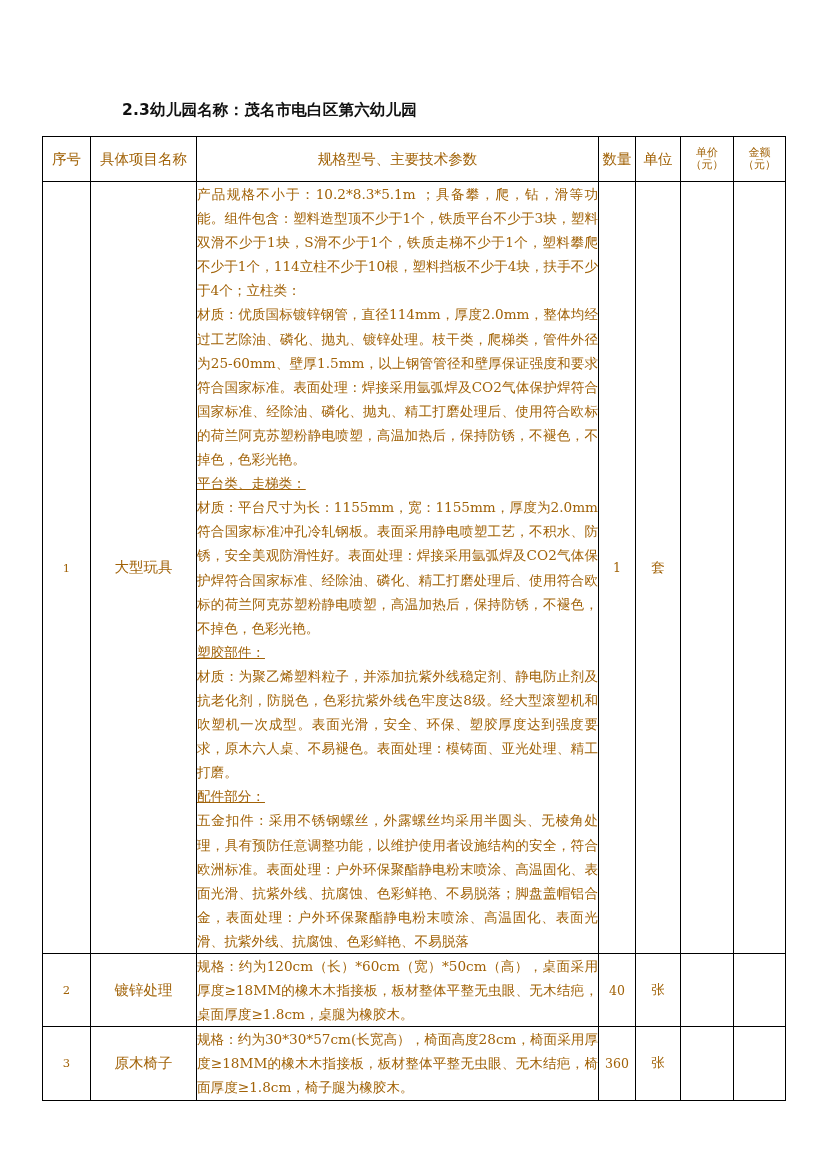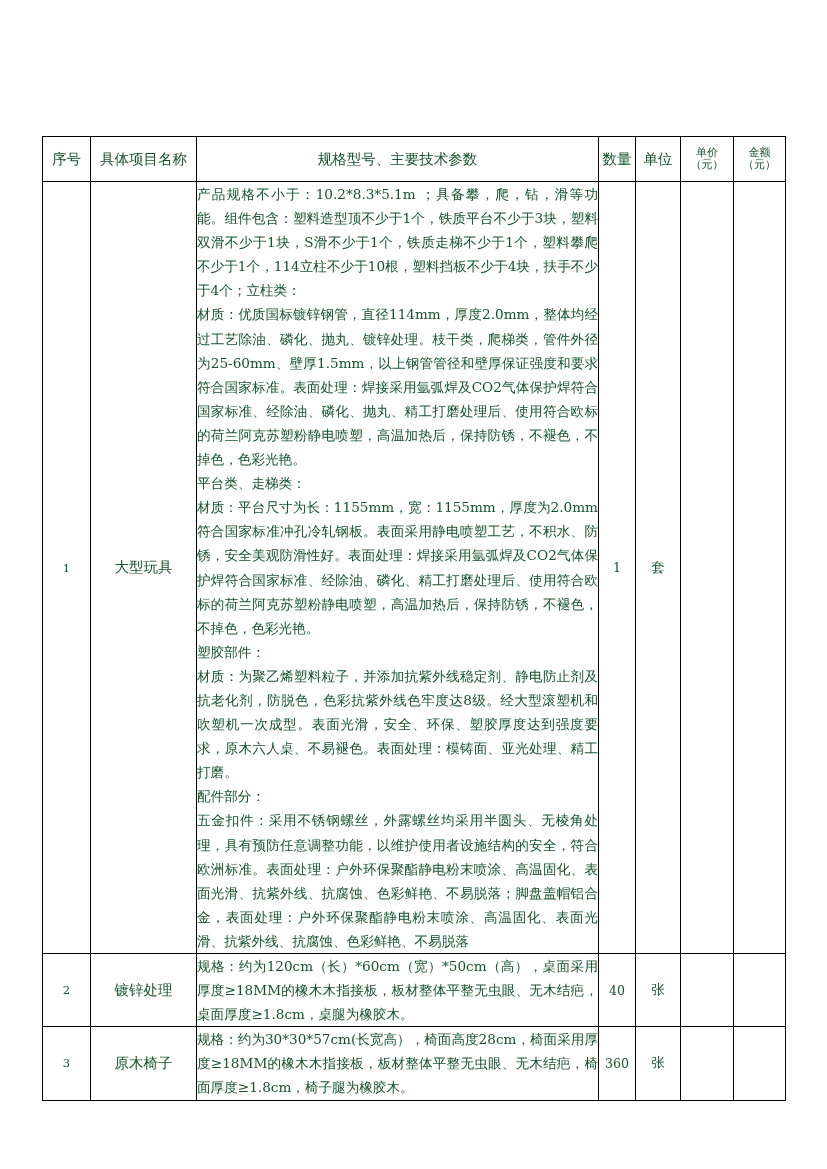--- a/index.html
+++ b/index.html
@@ -40,21 +40,21 @@
     width: 743px;
     border-collapse: collapse;
     table-layout: fixed;
   }
   table.spec-table th,
   table.spec-table td {
     border: 1px solid #000000;
     padding: 0;
     vertical-align: middle;
     font-weight: normal;
-    color: #14532d;
+    color: #a16207;
   }
   
   col.c-seq   { width: 48px; }
   col.c-name  { width: 106px; }
   col.c-spec  { width: 402px; }
   col.c-qty   { width: 37px; }
   col.c-unit  { width: 45px; }
   col.c-price { width: 53px; }
   col.c-amt   { width: 52px; }
 
@@ -90,39 +90,41 @@
     vertical-align: top;
   }
   td.cell-spec p {
     margin: 0;
     padding: 0;
     text-align: justify;
     text-justify: inter-ideograph;
   }
   td.cell-spec p.last-line {
     text-align: left;
+    text-decoration: underline;
   }
   td.cell-qty {
     text-align: center;
     font-size: 12.5px;
   }
   td.cell-unit {
     text-align: center;
     font-size: 13.5px;
   }
   td.cell-blank { background: #ffffff; }
 
   tr.row-main td.cell-spec { vertical-align: top; }
   tr.row-sub td.cell-spec { vertical-align: middle; }
 </style>
 </head>
 <body>
 
 <div class="page">
 
+  <div class="doc-title">2.3幼儿园名称：茂名市电白区第六幼儿园</div>
 
   <table class="spec-table">
     <colgroup>
       <col class="c-seq">
       <col class="c-name">
       <col class="c-spec">
       <col class="c-qty">
       <col class="c-unit">
       <col class="c-price">
       <col class="c-amt">

